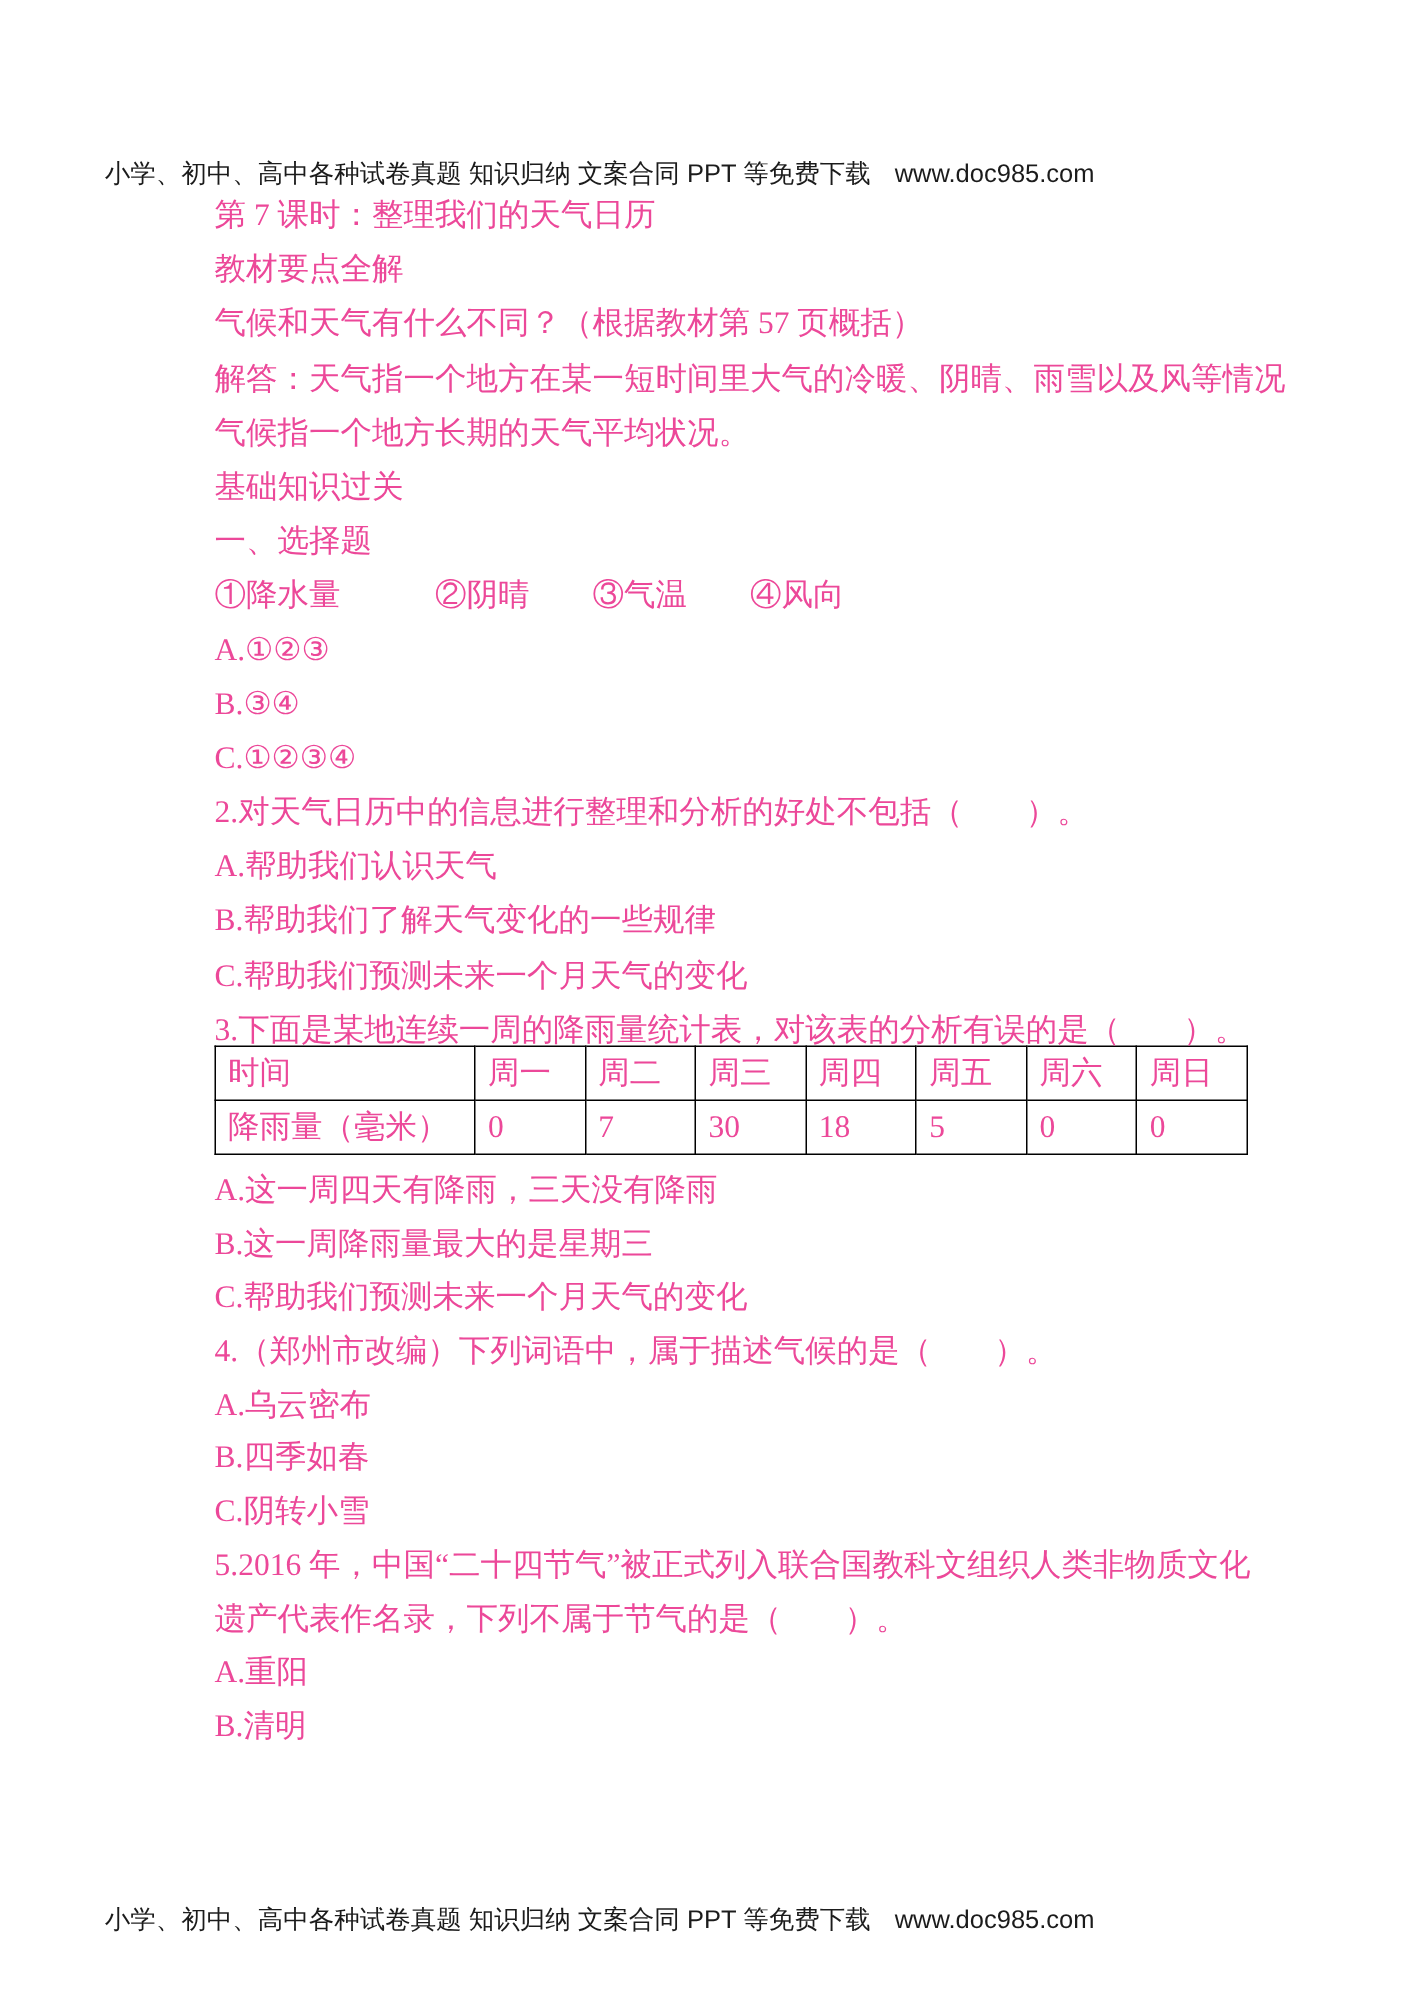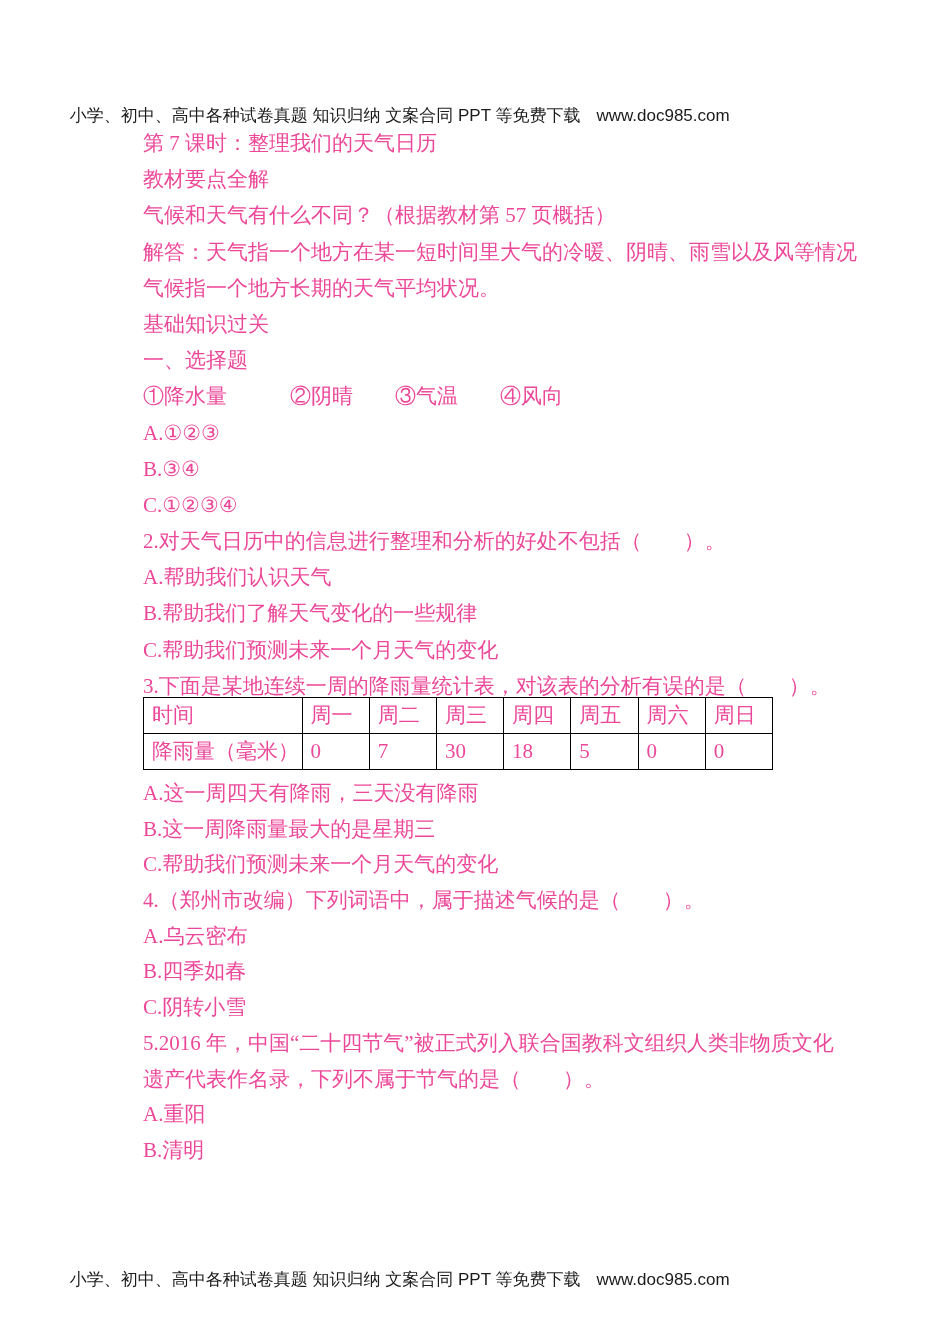--- a/index.html
+++ b/index.html
@@ -26,21 +26,21 @@
     position:absolute; left:143px; top:125px; width:700px;
     font-size:21px; color:#ec4899;
   }
   .doc p { margin:0; white-space:pre; }
   .seg-a p { height:36.2px; line-height:36.2px; }
   .seg-b p { height:35.7px; line-height:35.7px; }
 
   table.rain-table {
     border-collapse:collapse;
     table-layout:fixed;
-    width:630px;
+    width:689px;
     margin:-7px 0 6px 0;
     background:#ffffff;
   }
   table.rain-table col.c-label { width:158px; }
   table.rain-table col.c-day   { width:67px; }
   table.rain-table th, table.rain-table td {
     border:1.5px solid #000000;
     height:35px;
     padding:0 4px 0 8px;
     font-size:21px;

